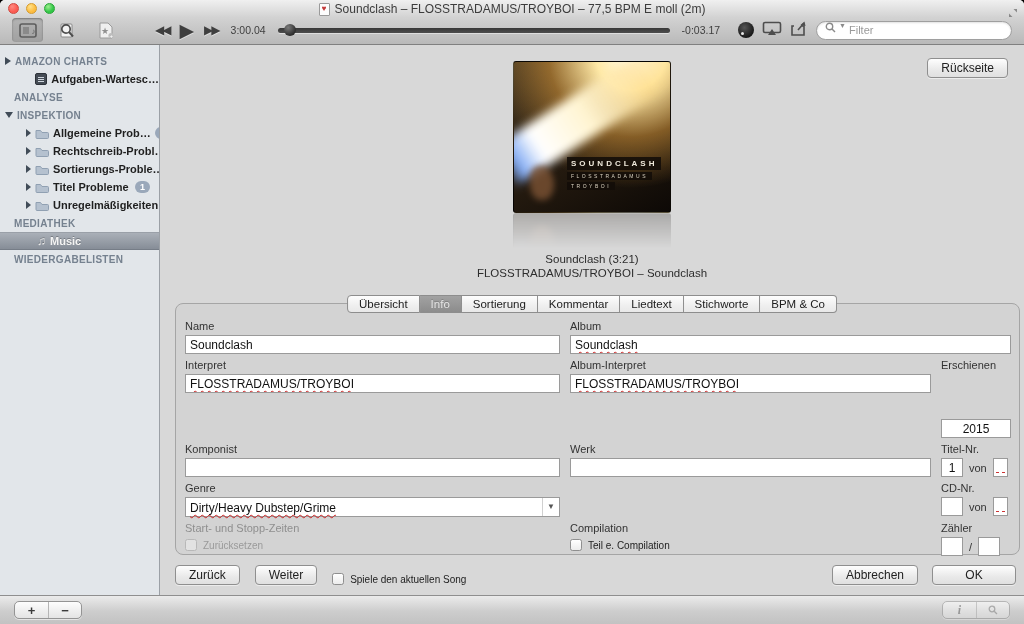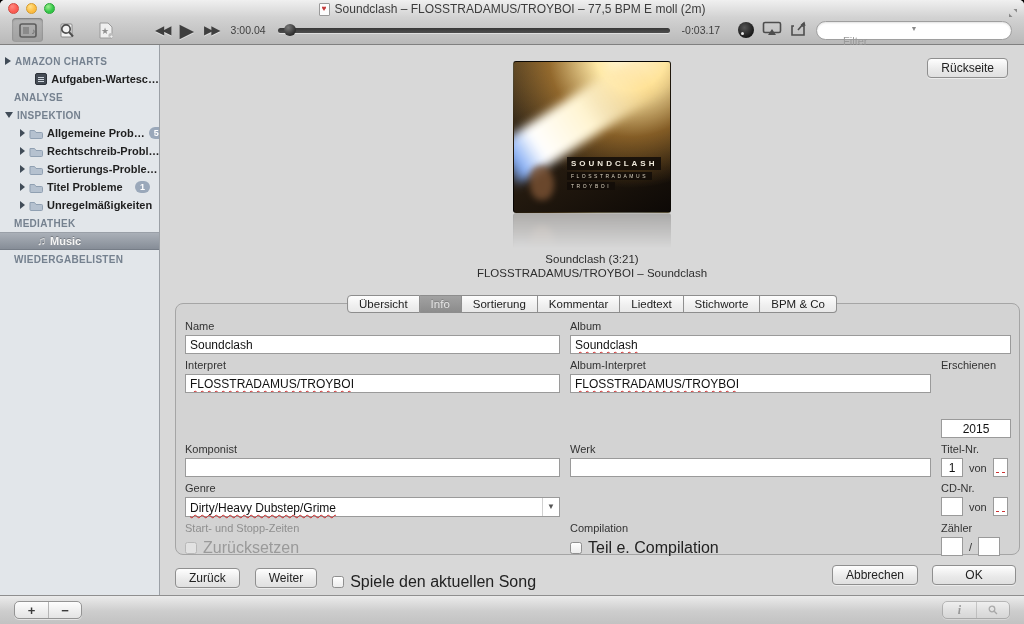--- a/index.html
+++ b/index.html
@@ -25,37 +25,37 @@
   .tb-btn.pressed { background:rgba(0,0,0,.14); box-shadow:inset 0 1px 2px rgba(0,0,0,.35); }
   .playback { display:flex; align-items:center; gap:10px; margin-left:26px; }
   .pb-glyph { color:#3f3f3f; text-shadow:0 1px 0 rgba(255,255,255,.5); cursor:default; }
   .rewind,.forward { font-size:12px; letter-spacing:-2px; }
   .play { font-size:19px; }
   .time { font-size:10.5px; color:#3f3f3f; margin:0 4px; }
   .slider { position:relative; width:392px; height:5px; background:linear-gradient(#383838,#4d4d4d); border-radius:3px; box-shadow:0 1px 0 rgba(255,255,255,.45); }
   .slider-thumb { position:absolute; left:6px; top:-4px; width:12px; height:12px; border-radius:50%; background:radial-gradient(circle at 35% 30%, #7a7a7a, #2e2e2e 70%); }
   .knob-icon { width:16px; height:16px; border-radius:50%; background:radial-gradient(circle at 40% 35%, #555, #151515 75%); position:relative; margin-left:6px; }
   .knob-icon::after { content:""; position:absolute; left:3px; bottom:3px; width:3px; height:3px; border-radius:50%; background:#e8e8e8; }
-  .search-field { margin-left:auto; width:196px; height:19px; background:#fff; border:1px solid #9f9f9f; border-radius:10px; display:flex; align-items:center; padding:0 8px; gap:3px; box-shadow:inset 0 1px 2px rgba(0,0,0,.12);flex-direction:column; }
+  .search-field { margin-left:auto; width:196px; height:19px; background:#fff; border:1px solid #9f9f9f; border-radius:10px; display:flex; padding:0 8px; gap:3px; box-shadow:inset 0 1px 2px rgba(0,0,0,.12); }
   .search-field input { border:none; outline:none; flex:1; font-size:11px; font-family:"Liberation Sans",sans-serif; color:#333; background:transparent; }
   .search-field input::placeholder { color:#9a9a9a; }
   .dd-tiny { font-size:7px; color:#8a8a8a; }
 
   
   .body { flex:1; display:flex; min-height:0;border-radius:29px; }
   .sidebar { width:160px; flex:0 0 160px; background:#e2e6ea; border-right:1px solid #9ba0a6; padding-top:7px; font-size:11px; overflow:hidden; }
   .sb-row { height:18px; display:flex; align-items:center; white-space:nowrap; }
   .sb-header { font-size:10px; font-weight:bold; color:#75818f; letter-spacing:.3px; padding-left:14px; }
   .sb-header.with-tri { padding-left:5px; gap:4px; }
   .tri-r { width:0; height:0; border-left:6px solid #414c58; border-top:4px solid transparent; border-bottom:4px solid transparent; }
   .tri-d { width:0; height:0; border-top:6px solid #414c58; border-left:4px solid transparent; border-right:4px solid transparent; }
   .tri-r.small { border-left-width:5px; }
   .sb-item { font-weight:bold; color:#1f1f1f; }
   .sb-task { padding-left:35px; gap:4px; }
-  .sb-folder { padding-left:20px; gap:4px; }
+  .sb-folder { padding-left:26px; gap:4px; }
   .folder-svg { flex:0 0 auto; }
   .badge { margin-left:auto; margin-right:9px; background:#9aa8ba; color:#fff; font-size:9px; font-weight:bold; border-radius:8px; padding:1px 5px; line-height:10px; }
   .sb-music { padding-left:37px; gap:4px; background:linear-gradient(#aab0b8, #868d97); color:#f4f4f4; text-shadow:0 -1px 0 rgba(0,0,0,.25); border-top:1px solid #9aa0a8; border-bottom:1px solid #767d87; }
   .note-glyph { font-size:12px; color:#e8e8e8; }
   .task-icon { width:13px; height:12px; background:#454c55; border-radius:2px; display:flex; flex-direction:column; justify-content:center; gap:1px; padding:2px; border:1px solid #2e333a; }
   .task-icon i { display:block; height:1px; background:#cfd6de; }
 
   
   .main { flex:1; position:relative; background:#d8d8d8; min-width:0;padding-left:45px; }
   .back-btn { position:absolute; top:13px; right:16px; }
@@ -95,21 +95,21 @@
   .selectfield { position:relative; height:20px; background:#fff; border:1px solid #9a9a9a; font-size:12px; color:#111; padding:2px 22px 0 4px; line-height:16px; }
   .sel-arrow { position:absolute; right:0; top:0; bottom:0; width:17px; border-left:1px solid #d0d0d0; display:flex; align-items:center; justify-content:center; font-size:8px; color:#555; }
   .inline-boxes { display:flex; align-items:center; gap:6px; }
   .smallbox { width:22px; height:19px; background:#fff; border:1px solid #9a9a9a; font-size:12px; text-align:center; line-height:18px; color:#111; position:relative; }
   .smallbox.narrow { width:15px; }
   .smallbox.missing::after { content:""; position:absolute; left:2px; right:2px; bottom:3px; border-bottom:1px dashed #cc3333; }
   .sep-text { font-size:11px; color:#333; }
   .checkline { display:flex; align-items:center; gap:6px; margin-top:5px; }
   .checkbox { width:12px; height:12px; background:linear-gradient(#fff,#ececec); border:1px solid #8f8f8f; border-radius:2.5px; flex:0 0 auto; }
   .checkline.disabled .checkbox { background:#e2e2e2; border-color:#b8b8b8; }
-  .checkline .cb-label { font-size:16px; color:#222; }
+  .checkline .cb-label { font-size:10px; color:#222; }
   .checkline.disabled .cb-label { color:#9a9a9a; }
 
   .dlg-footer-left { position:absolute; left:15px; top:520px; display:flex; align-items:center; gap:15px; }
   .dlg-footer-right { position:absolute; right:8px; top:520px; display:flex; align-items:center; gap:14px; }
   .btn.wide { min-width:84px; }
   .btn.mid { min-width:78px;margin-left:19px; }
 
   
   .bottombar { flex:0 0 29px; background:linear-gradient(#ebebeb, #cdcdcd 55%, #c2c2c2); border-top:1px solid #8f8f8f; display:flex; align-items:center; justify-content:space-between; padding:0 14px; }
   .seg-group { display:flex; border:1px solid #949494; border-radius:5px; overflow:hidden; background:linear-gradient(#fdfdfd,#e4e4e4); box-shadow:0 1px 0 rgba(255,255,255,.55); }

